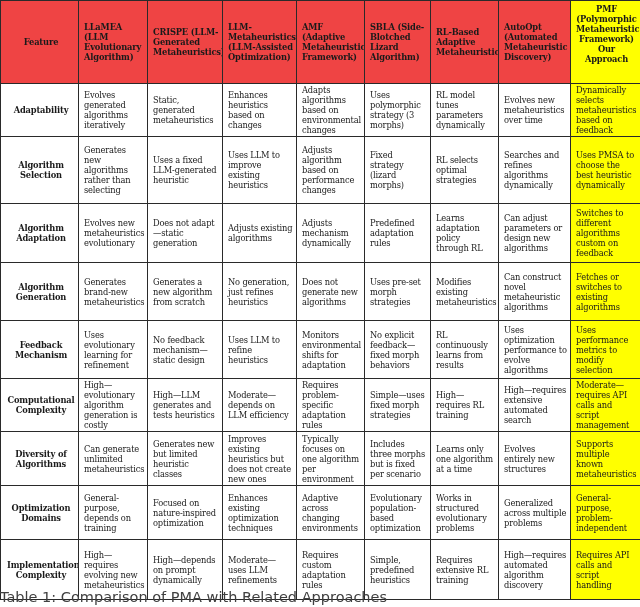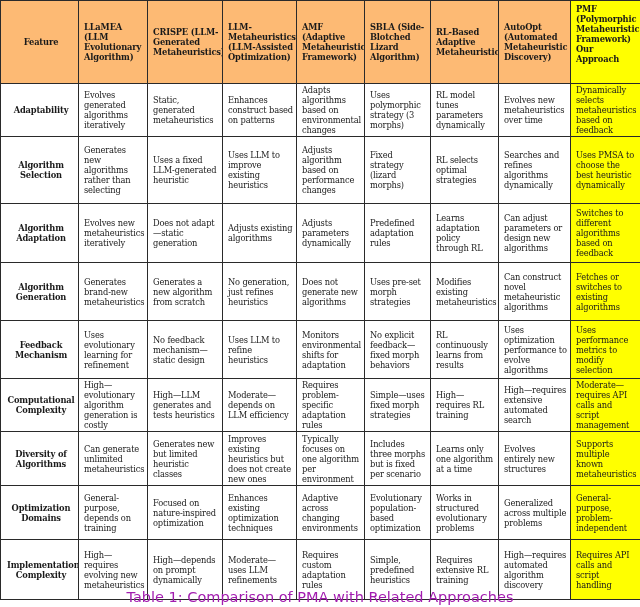--- a/index.html
+++ b/index.html
@@ -8,30 +8,30 @@
       position: absolute; left: 0; top: 0; width: 640px;
       border-collapse: collapse; table-layout: fixed;
       font-family: "DejaVu Serif", "Liberation Serif", serif;
       font-size: 8.3px; line-height: 10px; color: #1a1a1a;
     }
     .tbl td, .tbl th {
       border: 1.2px solid #2a2a2a; padding: 1px 3px 1px 5px;
       vertical-align: middle; text-align: left; overflow: hidden;
       letter-spacing: -0.15px;
     }
-    .tbl thead th { background: #fdba74; font-weight: bold; height: 78px; }
+    .tbl thead th { background: #ef4444; font-weight: bold; height: 78px; }
     .tbl th.feat, .tbl td.feat { font-weight: bold; padding-left: 6px; text-align: center; }
     .tbl tbody th.feat { background: #ffffff; margin-top: 48px; }
     .tbl .hl { background: #ffff00 !important; }
-    .tbl thead th.hl { vertical-align: top; padding-top: 3px; }
+    .tbl thead th.hl { vertical-align: top; padding-top: 3px; text-align: center; }
     .hl-sub { display: block; margin-top: 0; }
     .caption {
-      position: absolute; left: 0; top: 588px; width: 640px; text-align: center;
+      position: absolute; left: 0; top: 588px; width: 640px; text-align: left;
       font-family: "DejaVu Sans", "Liberation Sans", sans-serif;
-      font-size: 14.5px; line-height: 18px; color: #a21caf;
+      font-size: 14.5px; line-height: 18px; color: #404040;
     }
   </style>
 </head>
 <body>
 
 <table class="tbl">
   <colgroup>
     <col style="width:78px">
       <col style="width:69px">
       <col style="width:75px">
@@ -56,48 +56,48 @@
         <span>PMF (Polymorphic Metaheuristic Framework)</span>
         <span class="hl-sub">Our Approach</span>
       </th>
     </tr>
   </thead>
   <tbody id="tbody">
       <tr style="height: 50px;">
         <th class="feat">Adaptability</th>
         <td>Evolves generated algorithms iteratively</td>
         <td>Static, generated metaheuristics</td>
-        <td>Enhances construct based on patterns</td>
+        <td>Enhances heuristics based on changes</td>
         <td>Adapts algorithms based on environmental changes</td>
         <td>Uses polymorphic strategy (3 morphs)</td>
         <td>RL model tunes parameters dynamically</td>
         <td>Evolves new metaheuristics over time</td>
         <td class="hl">Dynamically selects metaheuristics based on feedback</td>
       </tr>
       <tr style="height: 67px;">
         <th class="feat">Algorithm Selection</th>
         <td>Generates new algorithms rather than selecting</td>
         <td>Uses a fixed LLM-generated heuristic</td>
         <td>Uses LLM to improve existing heuristics</td>
         <td>Adjusts algorithm based on performance changes</td>
         <td>Fixed strategy (lizard morphs)</td>
         <td>RL selects optimal strategies</td>
         <td>Searches and refines algorithms dynamically</td>
         <td class="hl">Uses PMSA to choose the best heuristic dynamically</td>
       </tr>
       <tr style="height: 59px;">
         <th class="feat">Algorithm Adaptation</th>
-        <td>Evolves new metaheuristics iteratively</td>
+        <td>Evolves new metaheuristics evolutionary</td>
         <td>Does not adapt—static generation</td>
         <td>Adjusts existing algorithms</td>
-        <td>Adjusts parameters dynamically</td>
+        <td>Adjusts mechanism dynamically</td>
         <td>Predefined adaptation rules</td>
         <td>Learns adaptation policy through RL</td>
         <td>Can adjust parameters or design new algorithms</td>
-        <td class="hl">Switches to different algorithms based on feedback</td>
+        <td class="hl">Switches to different algorithms custom on feedback</td>
       </tr>
       <tr style="height: 58px;">
         <th class="feat">Algorithm Generation</th>
         <td>Generates brand-new metaheuristics</td>
         <td>Generates a new algorithm from scratch</td>
         <td>No generation, just refines heuristics</td>
         <td>Does not generate new algorithms</td>
         <td>Uses pre-set morph strategies</td>
         <td>Modifies existing metaheuristics</td>
         <td>Can construct novel metaheuristic algorithms</td>

